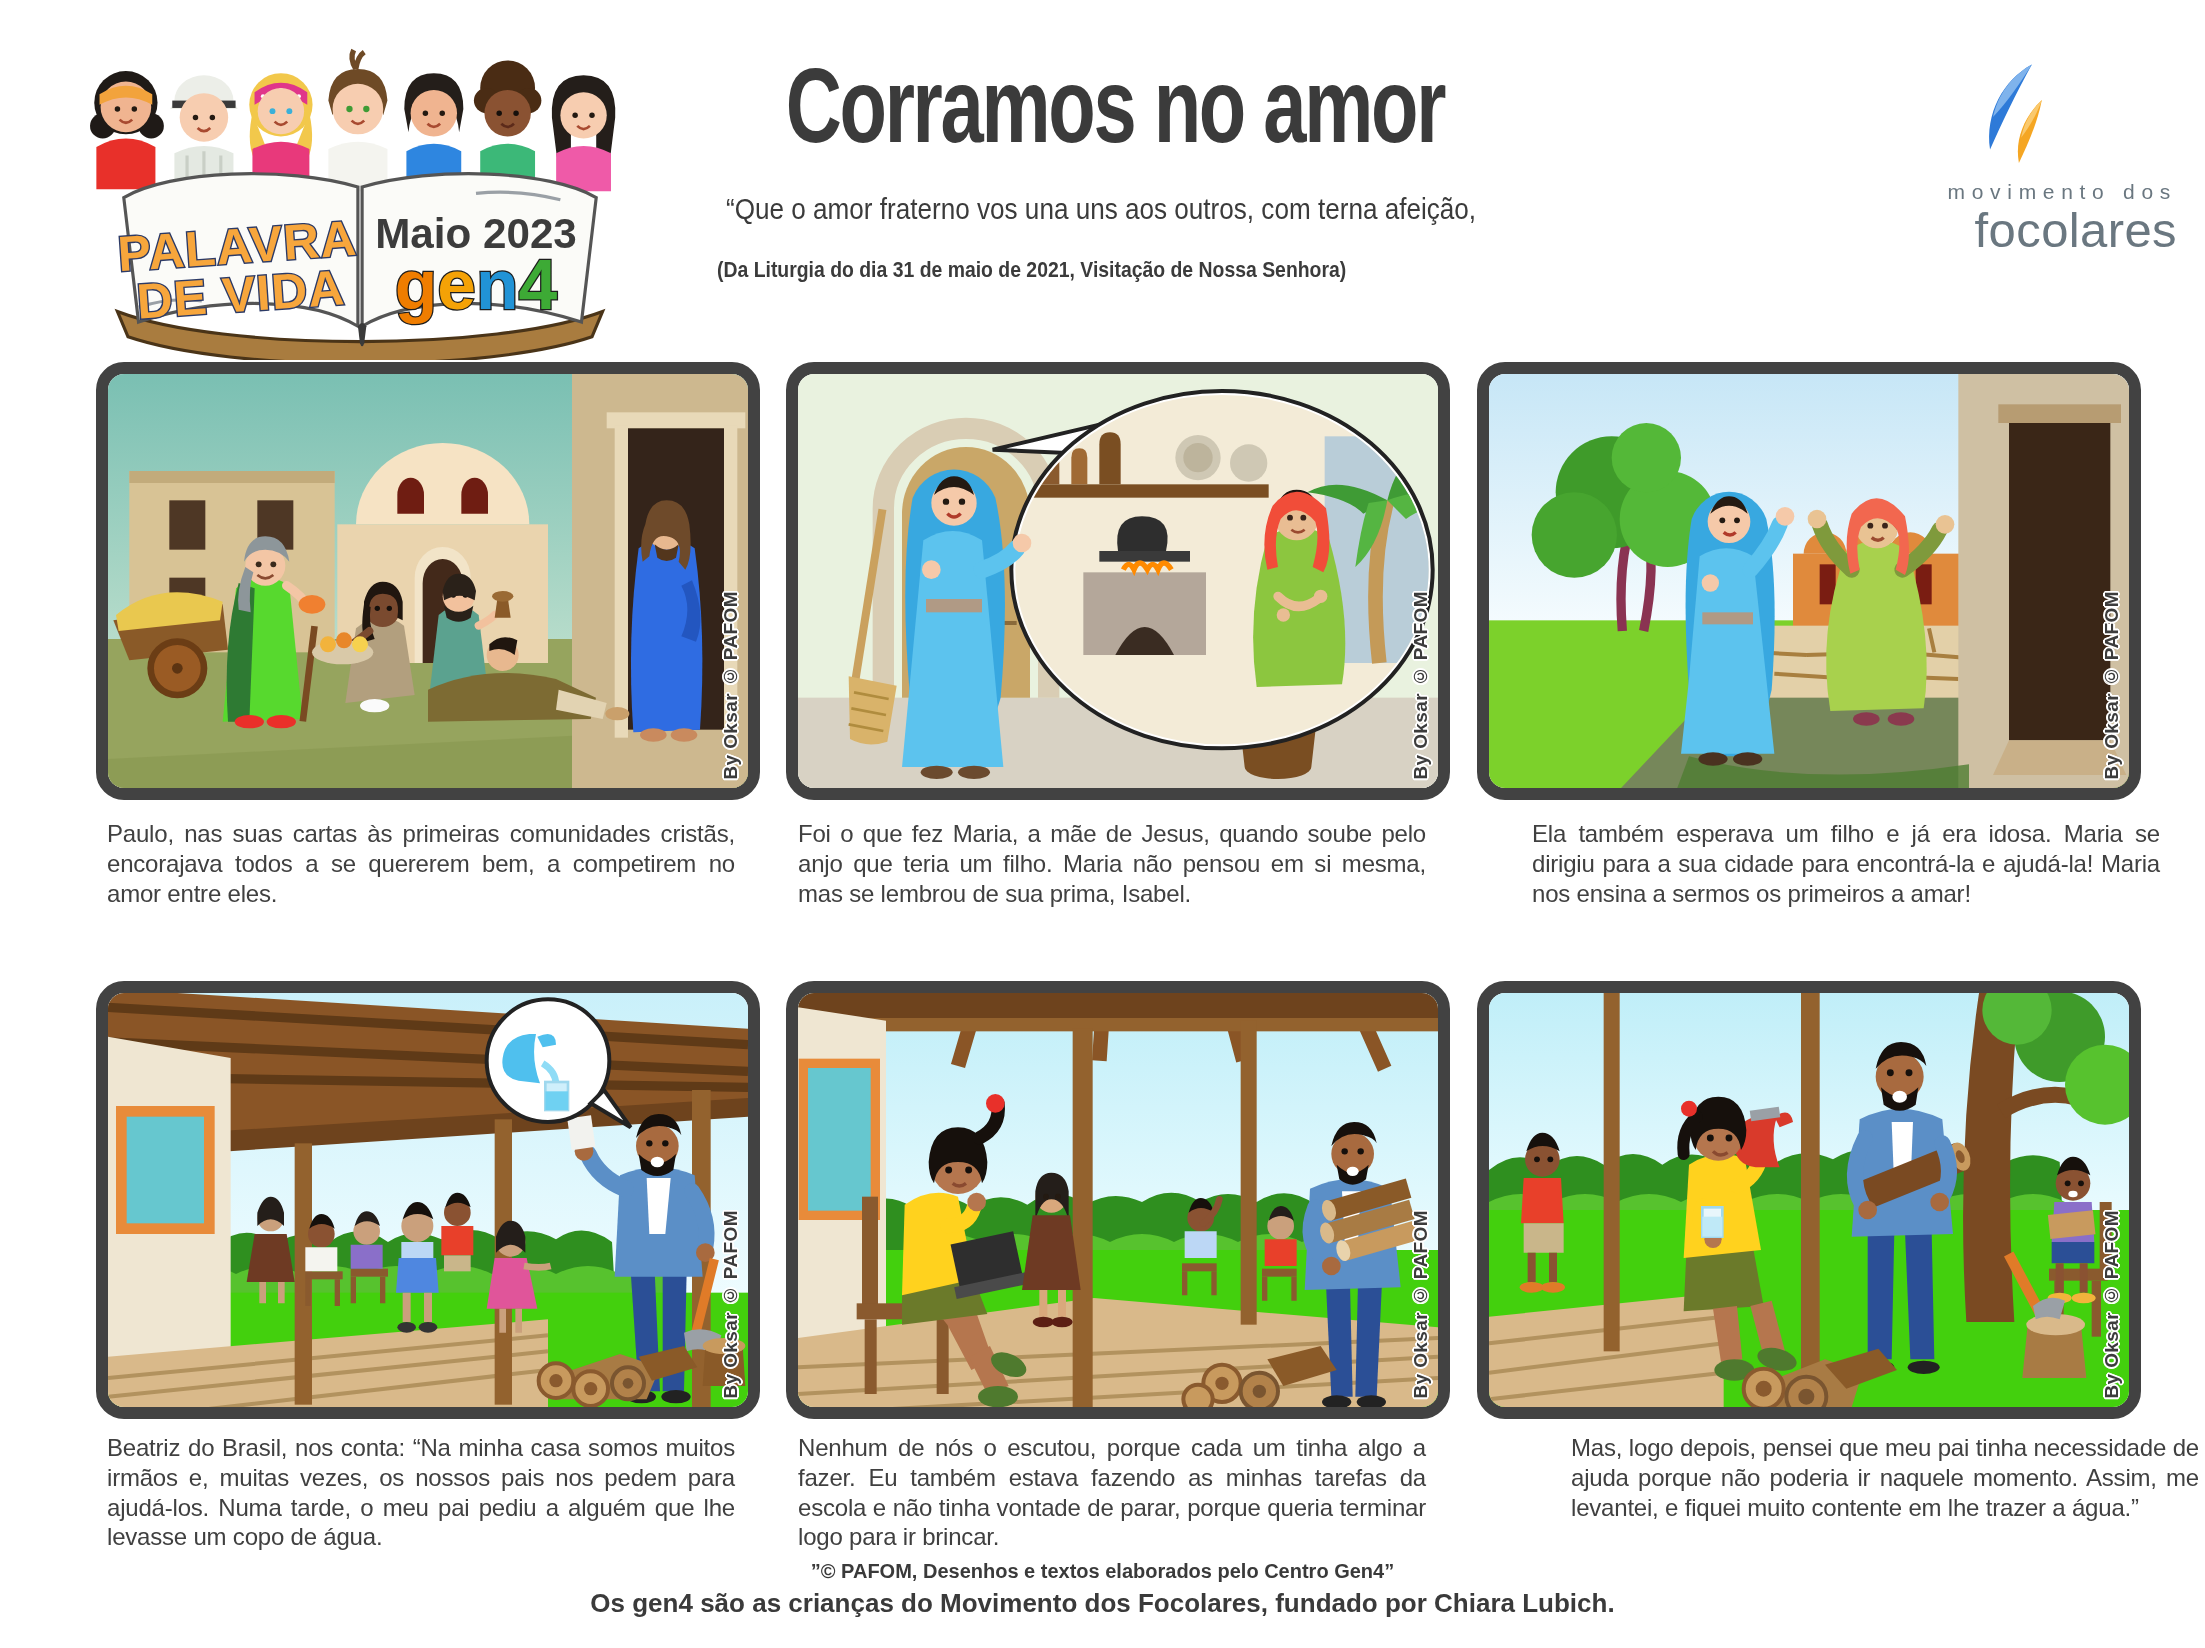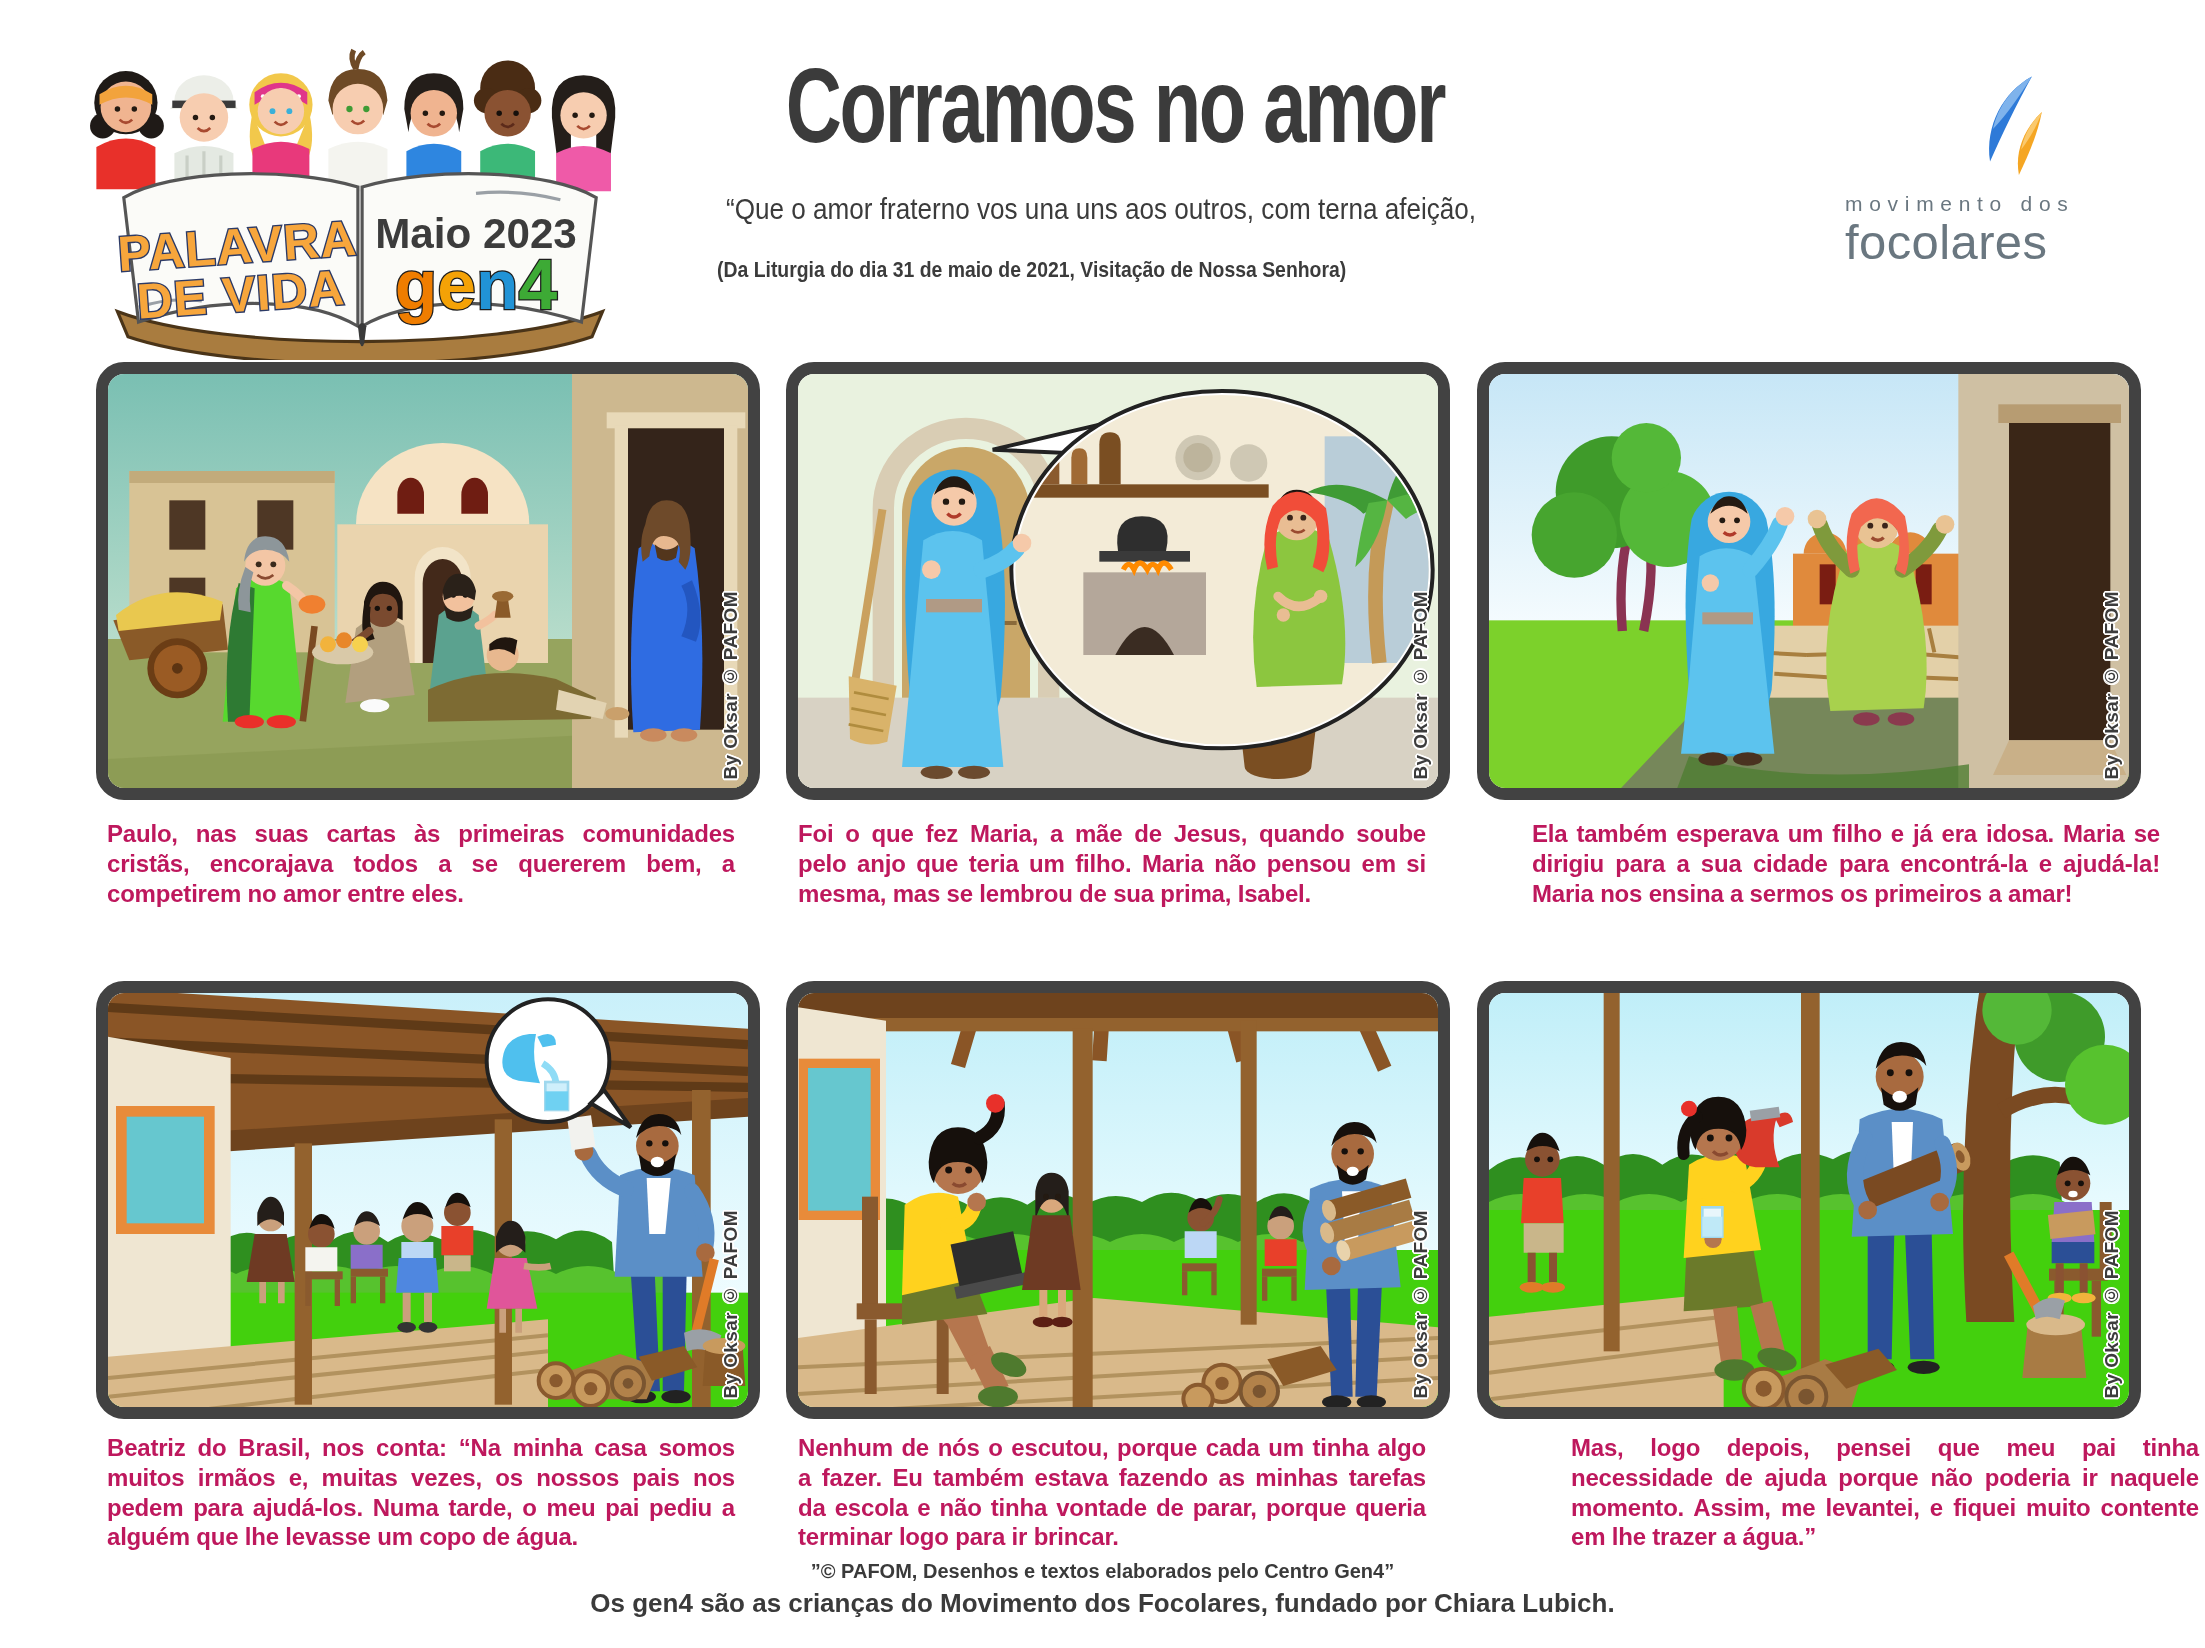--- a/index.html
+++ b/index.html
@@ -6,35 +6,35 @@
 html,body{background:#ffffff}
 body{width:2205px;height:1648px;position:relative;font-family:"Liberation Sans",sans-serif;color:#3a3a3a;overflow:hidden}
 .squeeze{display:inline-block;transform:scaleX(.74);transform-origin:50% 50%;white-space:nowrap}
 .squeeze-m{display:inline-block;transform:scaleX(.87);transform-origin:50% 50%;white-space:nowrap}
 #logo-left{position:absolute;left:63px;top:11.6px;width:594px;height:348px}
 #logo-left svg{width:100%;height:100%}
 #title-block{position:absolute;left:670px;top:53px;width:1108px;}
 #main-title{font-size:105px;font-weight:700;color:#3b3b3b;letter-spacing:-3.1px;line-height:1}
 #verse{margin-top:31px;font-size:30px;line-height:1.32;font-weight:400;color:#3b3b3b}
 #liturgy{margin-top:28px;font-size:22.3px;font-weight:700;color:#3b3b3b}
-#logo-right{position:absolute;left:1845px;top:69px;width:332px;text-align:left;color:#6a7780}
+#logo-right{position:absolute;left:1845px;top:57px;width:332px;text-align:right;color:#6a7780}
 #logo-right .flame{width:111px;height:120px;margin:0 auto;display:block}
 #org-line1{font-size:21px;letter-spacing:6.7px;margin-top:2.7px;white-space:nowrap}
 #org-line2{font-size:49px;letter-spacing:0.4px;margin-top:-1.8px}
 .panel{position:absolute;width:664px;height:438px;border:12px solid #424242;border-radius:28px;background:#fff;overflow:hidden}
 .panel svg.art{width:100%;height:100%;display:block}
 #panel-1{left:96px;top:362px}
 #panel-2{left:786px;top:362px}
 #panel-3{left:1477px;top:362px}
 #panel-4{left:96px;top:981px}
 #panel-5{left:786px;top:981px}
 #panel-6{left:1477px;top:981px}
 .credit{position:absolute;right:6.3px;bottom:8px;writing-mode:vertical-rl;transform:rotate(180deg);font-size:19px;font-weight:700;color:#3c3c3c;letter-spacing:0.4px;
 text-shadow:-1.3px -1.3px 0 #fff,1.3px -1.3px 0 #fff,-1.3px 1.3px 0 #fff,1.3px 1.3px 0 #fff,0 -1.8px 0 #fff,0 1.8px 0 #fff,-1.8px 0 0 #fff,1.8px 0 0 #fff}
-.caption{position:absolute;width:628px;font-size:24px;line-height:1.24;font-weight:700;text-align:justify;color:#be185d;letter-spacing:-0.2px}
+.caption{position:absolute;width:628px;font-size:24px;line-height:1.24;font-weight:400;text-align:justify;color:#404040;letter-spacing:-0.2px}
 #caption-1{left:107px;top:819px}
 #caption-2{left:798px;top:819px}
 #caption-3{left:1532px;top:819px}
 #caption-4{left:107px;top:1433px}
 #caption-5{left:798px;top:1433px}
 #caption-6{left:1571px;top:1433px}
 #footer{position:absolute;left:0;top:1560px;width:100%;text-align:center;font-weight:700;color:#3a3a3a}
 #footer-line1{font-size:20px}
 #footer-line2{font-size:26px;margin-top:5.4px}
 svg text{font-family:"Liberation Sans",sans-serif}

